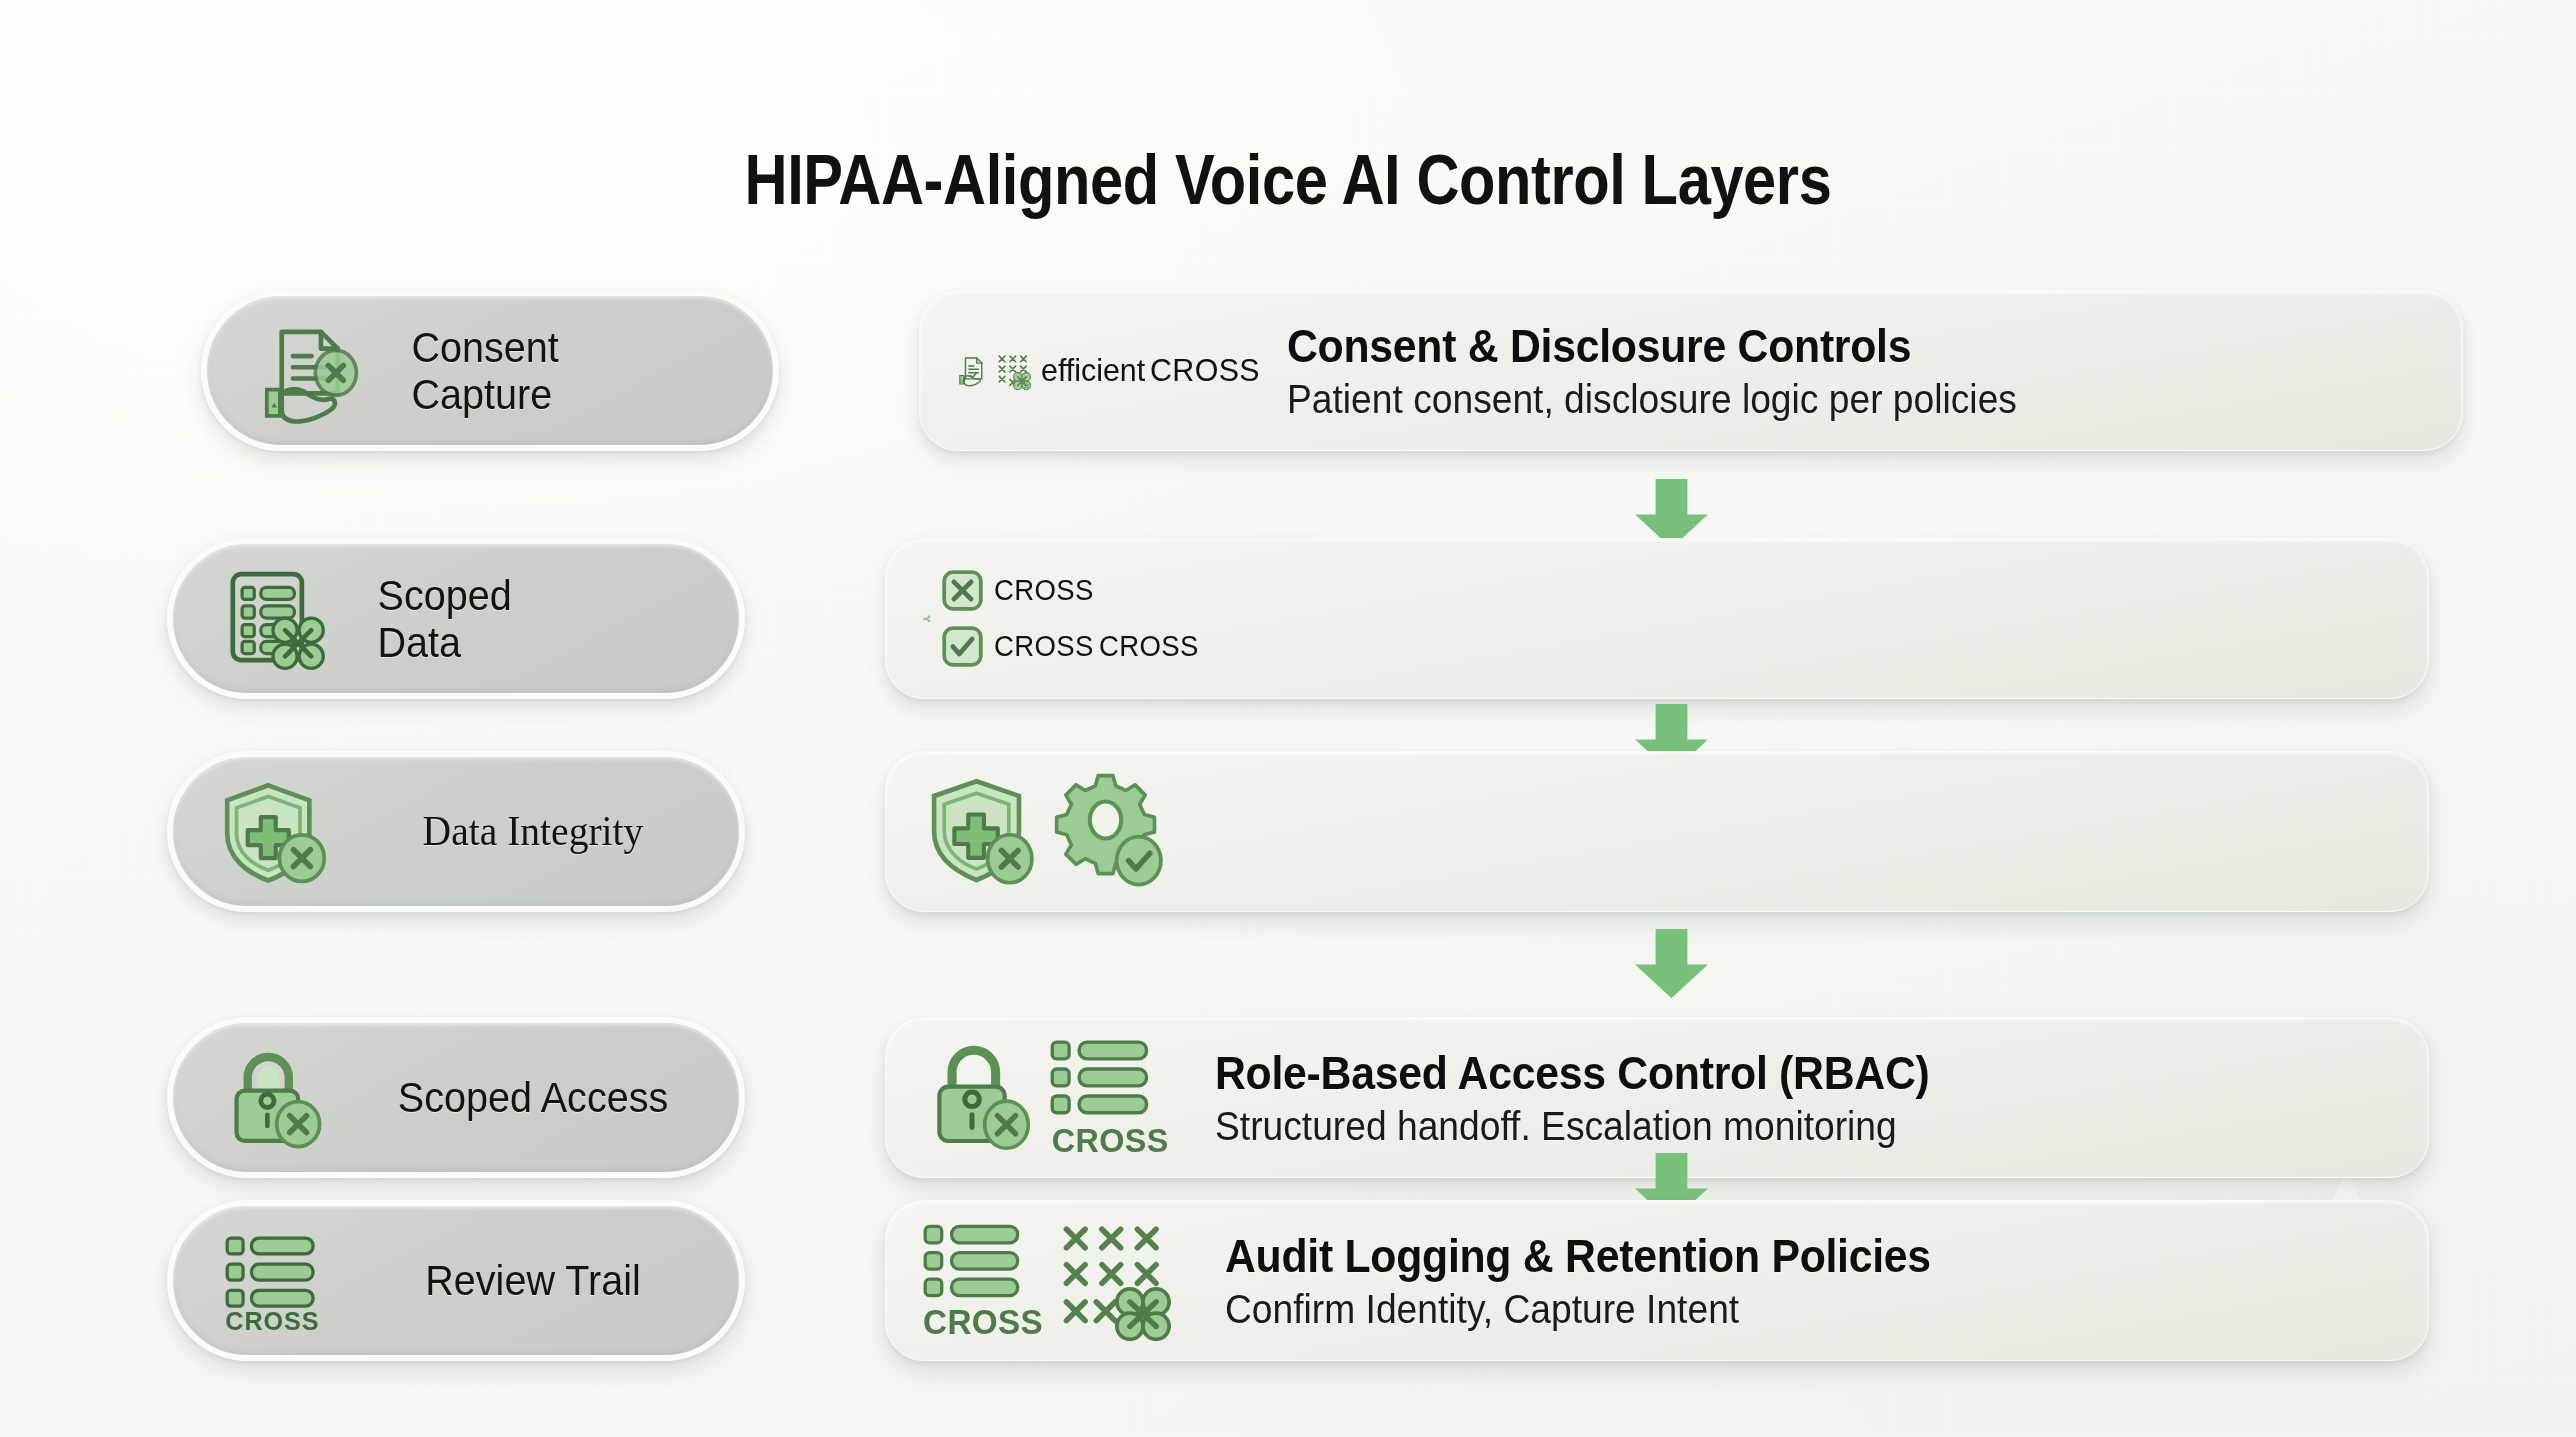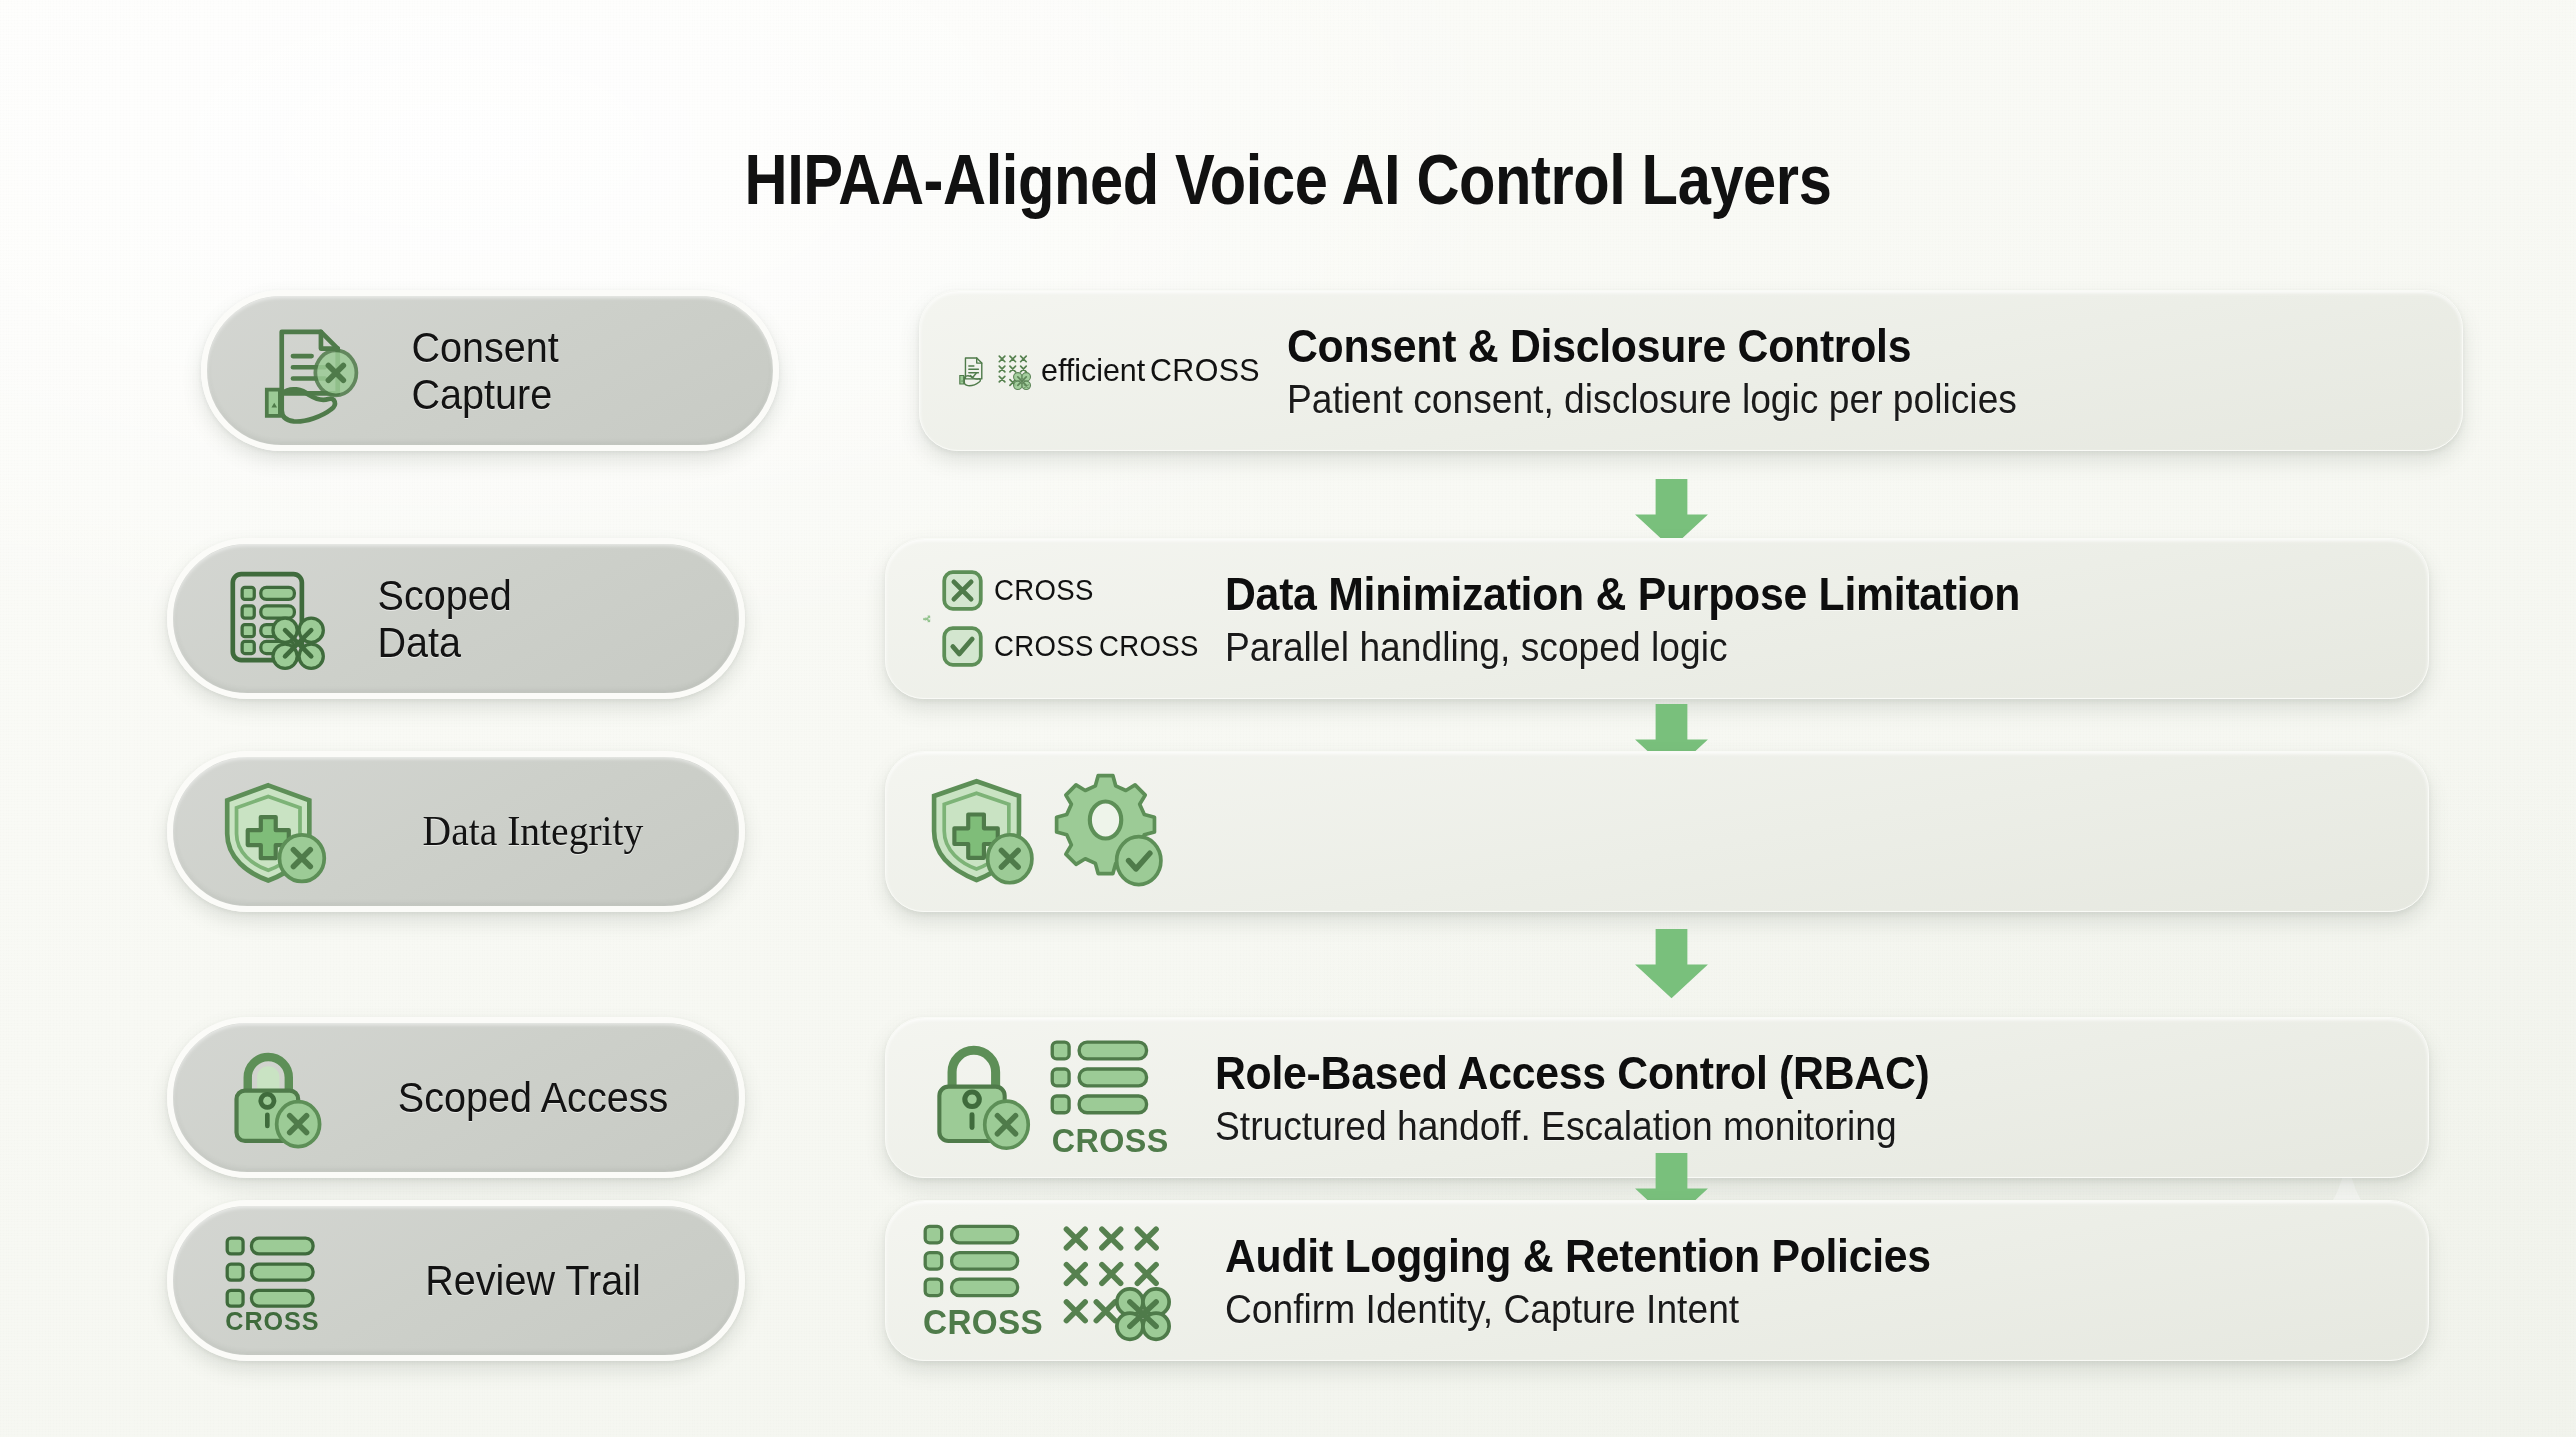--- a/index.html
+++ b/index.html
@@ -346,24 +346,20 @@
               <path d="M11 20 l6 7 l12 -14" fill="none" stroke="#4f7b4a" stroke-width="4.5" stroke-linecap="round" stroke-linejoin="round"></path>
             </svg>
             <div class="mini-col">
               <span class="mini-label cap" style="font-size:29px;">CROSS</span>
               <span class="mini-label cap" style="font-size:29px;">CROSS</span>
             </div>
           </div>
         </div>
       </div>
 
-      <div class="panel-text">
-        <div class="panel-title">Data Minimization &amp; Purpose Limitation</div>
-        <div class="panel-sub">Parallel handling, scoped logic</div>
-      </div>
     </div>
   </div>
 
   <svg class="connector" style="top:704px;" viewBox="0 0 86 76">
     <path d="M26 0 H60 V38 H82 L43 74 L4 38 H26 Z" fill="#79c07c"></path>
   </svg>
 
   <div class="row" style="top:751px;font-family:Liberation Serif, serif;">
 
     <div class="pill">

